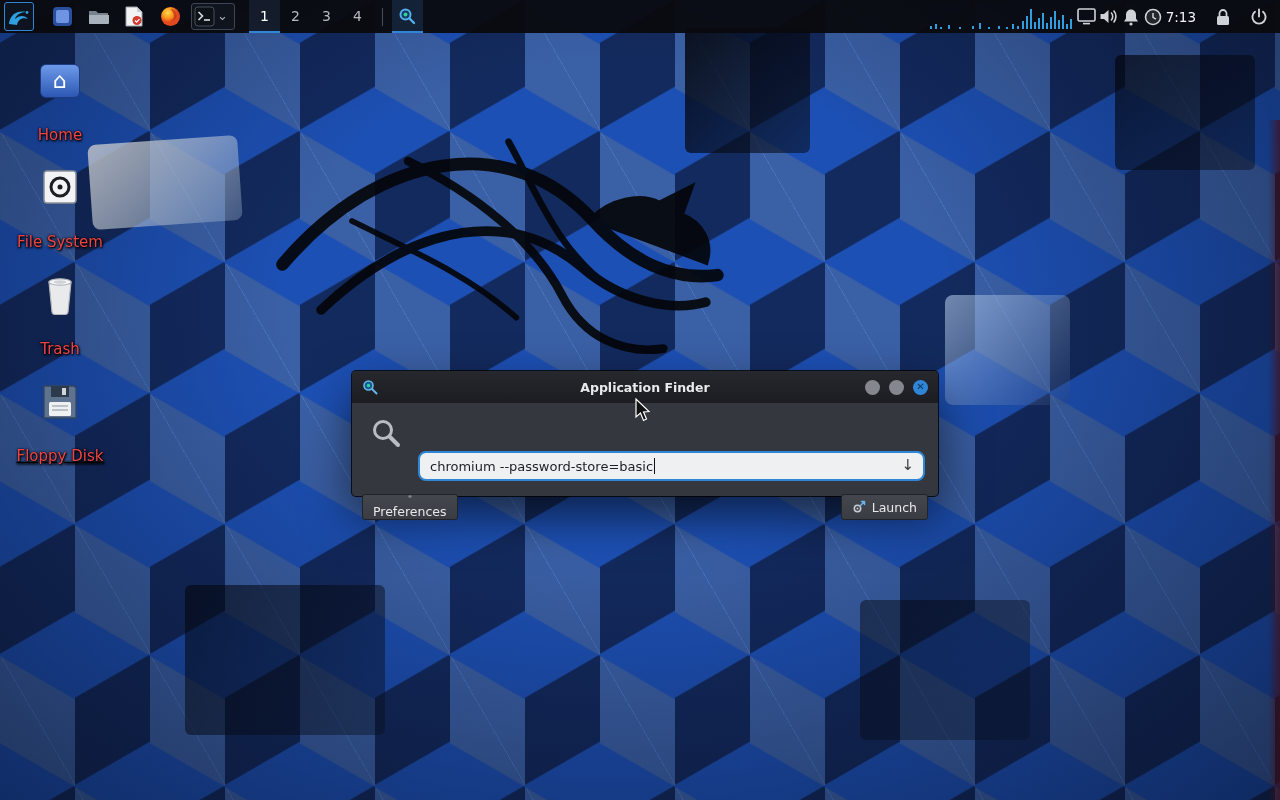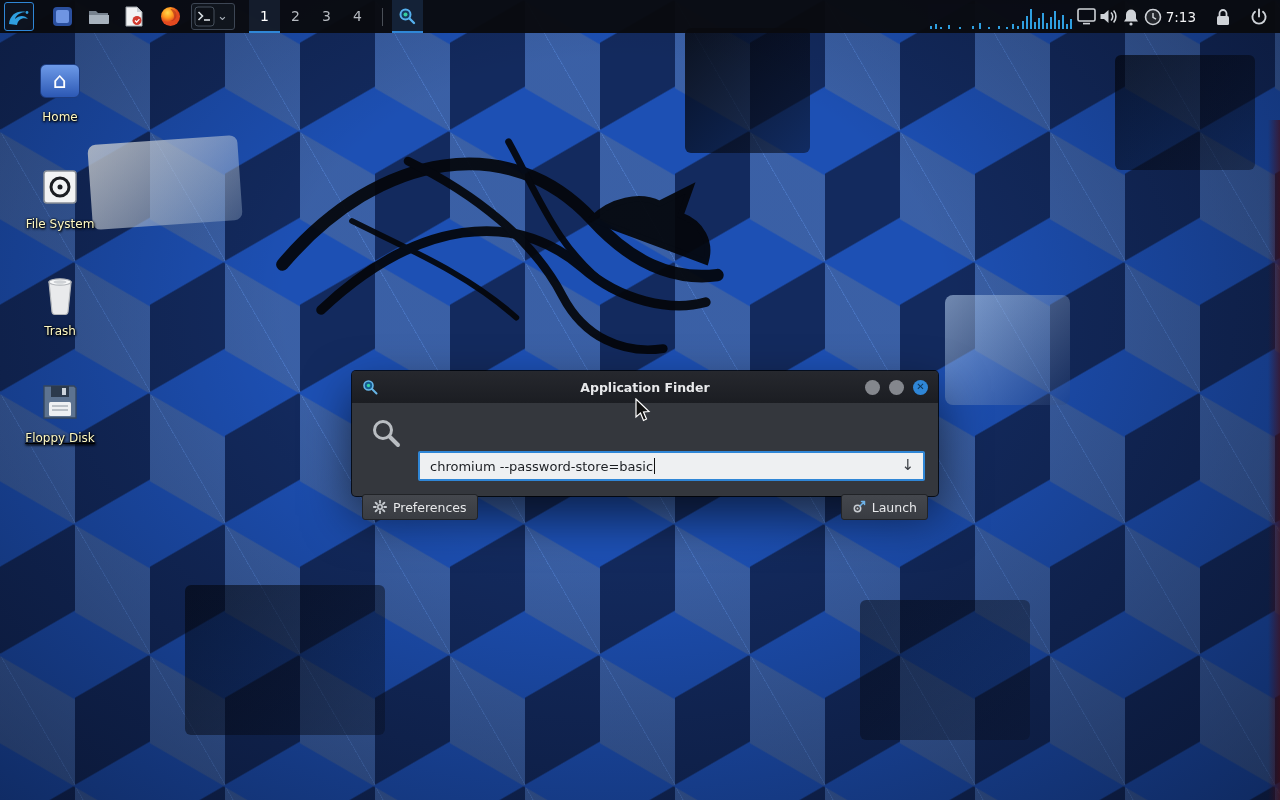--- a/index.html
+++ b/index.html
@@ -47,49 +47,49 @@
     background:rgba(30,55,90,.5); border-bottom:2px solid #2f86d6; cursor:pointer; }
   .tray { margin-left:auto; display:flex; align-items:center; padding-right:6px; }
   .graph { width:148px; height:26px; background:rgba(10,14,22,.6); display:flex; align-items:flex-end; cursor:pointer; }
   .tray-icon { width:22px; height:22px; display:flex; align-items:center; justify-content:center; cursor:pointer; }
   .clock-txt { color:#f2f3f5; font-size:13.5px; margin-left:2px; cursor:pointer; }
   .sess { margin-left:16px; display:flex; gap:14px; align-items:center; }
 
   
   .desk-item { position:absolute; width:110px; left:5px; text-align:center; z-index:5; cursor:pointer; }
   .desk-item .ic { height:50px; display:flex; align-items:center; justify-content:center; }
-  .desk-item .lbl { margin-top:4px; color:#fef9c3; font-size:12px;
+  .desk-item .lbl { margin-top:20px; color:#ef4444; font-size:15px;
     text-shadow:0 1px 3px rgba(0,0,0,.95), 0 0 2px rgba(0,0,0,.9), 1px 1px 2px rgba(0,0,0,.9); }
   .home-ic { width:40px; height:34px; border-radius:6px;
     background:linear-gradient(180deg,#6d9ae8,#2c58b4); border:1px solid #1d3c80;
     display:flex; align-items:center; justify-content:center; color:#fff; font-size:22px; line-height:1; }
 
   
   .finder-win { position:absolute; left:352px; top:371px; width:586px; height:125px; z-index:20;
     background:#34373d; border-radius:4px; box-shadow:0 20px 48px rgba(0,0,0,.6), 0 0 0 1px rgba(0,0,0,.8); }
   .titlebar { height:29px; background:linear-gradient(180deg,#26282e,#1b1d22);
     border-radius:4px 4px 0 0; display:flex; align-items:center; position:relative; padding:16px 10px; cursor:default; }
   .titlebar .t { position:absolute; left:0; right:0; text-align:center;
     color:#e8e9eb; font-size:12.5px; font-weight:bold; }
   .win-ctrls { margin-left:auto; display:flex; gap:9px; z-index:2; }
   .wbtn { width:15px; height:15px; border-radius:50%; background:#84878d; cursor:pointer; }
   .wbtn.close { background:#2f86d6; color:#0d3456; font-size:10px; font-weight:bold;
     display:flex; align-items:center; justify-content:center; line-height:1; }
   .win-body { position:relative; height:96px; }
   .big-mag { position:absolute; left:19px; top:15px; }
   .entry { position:absolute; left:66px; top:48px; width:507px; height:30px;
-    background:#eef0f2; border:2px solid #2f86d6; border-radius:2px;
+    background:#eef0f2; border:2px solid #2f86d6; border-radius:8px;
     display:flex; align-items:center; padding:0 26px 0 10px; cursor:text; }
   .entry .val { color:#1c1f23; font-size:13px; white-space:nowrap; }
   .entry .caret { display:inline-block; width:1px; height:16px; background:#111; margin-left:1px; }
   .entry .arrow { position:absolute; right:9px; top:3px; color:#3a3e44; font-size:15px; cursor:pointer; }
   .btn { position:absolute; height:26px; display:flex; align-items:center; gap:6px;
     background:linear-gradient(180deg,#44474d,#393c42); border:1px solid #212327; border-radius:3px;
     color:#e8e9eb; font-size:12.5px; padding:0 10px; cursor:pointer; }
-  .btn.prefs { left:10px; top:91px; }
+  .btn.prefs { left:10px; top:91px;flex-direction:column; }
   .btn.launch { right:10px; top:91px; }
 
   .cursor { position:absolute; left:635px; top:398px; z-index:50; pointer-events:none; }
 </style>
 </head>
 <body>
 
 <div class="wallpaper"></div>
 <div class="patch glass" style="left:90px;top:140px;width:150px;height:85px;transform:rotate(-4deg);border-radius:8px;"></div>
 <div class="patch dark" style="left:685px;top:28px;width:125px;height:125px;border-radius:6px;"></div>

